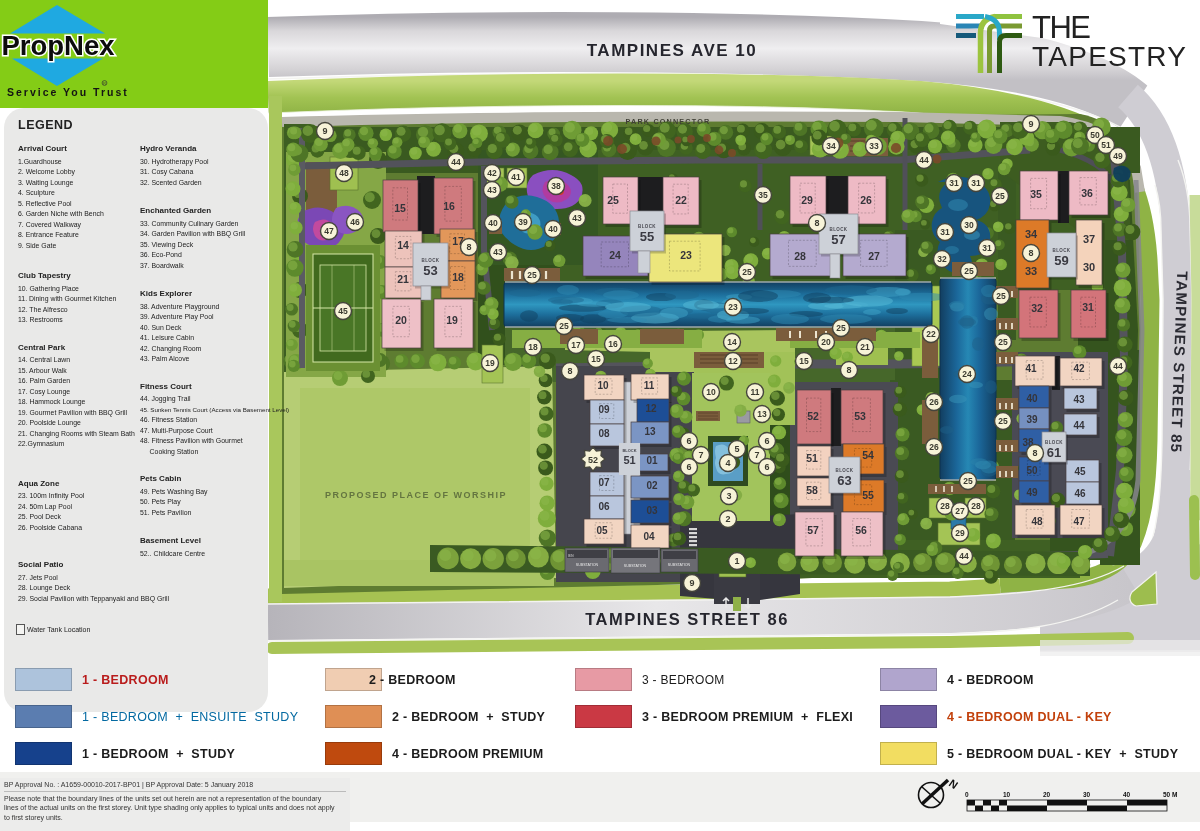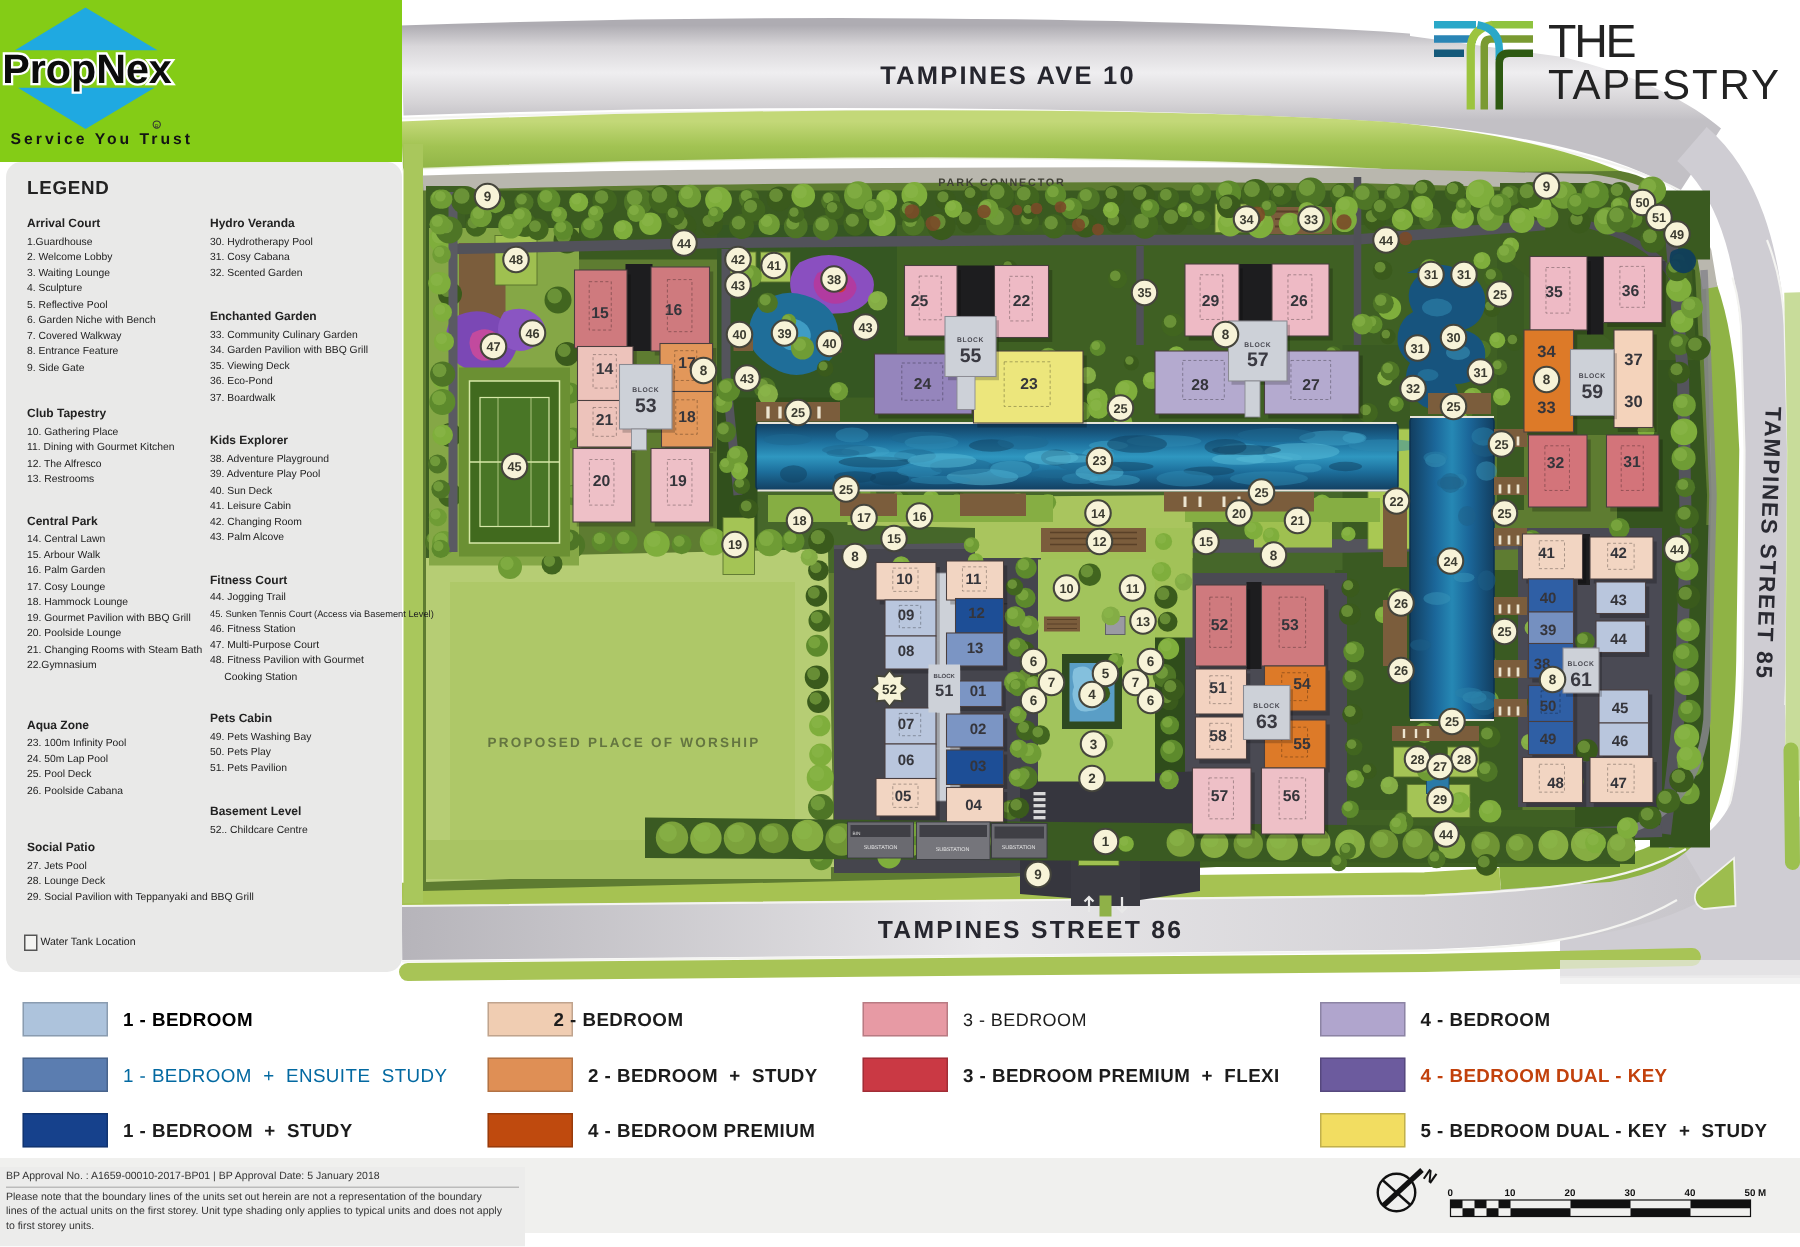--- a/index.html
+++ b/index.html
@@ -1919,21 +1919,21 @@
 <svg width="268" height="108" viewBox="0 0 268 108">
 <polygon points="57,5 105,33.5 10,33.5" fill="#1fa9e1"></polygon>
 <polygon points="12,58.5 103,58.5 57,86" fill="#1fa9e1"></polygon>
 <text x="58" y="55" font-size="27.5" font-weight="bold" fill="#0c0c0c" text-anchor="middle" stroke="#ffffff" stroke-width="3" paint-order="stroke" font-family="&quot;Liberation Sans&quot;,sans-serif">PropNex</text>
 <circle cx="104.5" cy="83" r="2.4" fill="none" stroke="#333" stroke-width="0.7"></circle>
 <text x="104.5" y="85" font-size="3.6" fill="#333" text-anchor="middle">R</text>
 <text x="7" y="96" font-size="10.5" font-weight="bold" fill="#141414" letter-spacing="2" font-family="&quot;Liberation Sans&quot;,sans-serif">Service You Trust</text>
 </svg>
 </div>
 
-<div class="abs" style="left:4px;top:108px;width:264px;height:540px;background:#e9e9e8;border-radius:10px;color:#222">
+<div class="abs" style="left:4px;top:108px;width:264px;height:604px;background:#e9e9e8;border-radius:20px;color:#222">
 <div class="abs" style="left:14px;top:10px;font-size:12.5px;font-weight:bold;letter-spacing:0.5px">LEGEND</div>
 <div id="lcol2" class="abs" style="left:136px;top:36px;width:126px;font-size:6.9px;line-height:10.5px">
       <div style="font-size:8px;font-weight:bold;margin-bottom:2px">Hydro Veranda</div>
       <div style="white-space:nowrap">30. Hydrotherapy Pool</div>
       <div style="white-space:nowrap">31. Cosy Cabana</div>
       <div style="white-space:nowrap">32. Scented Garden</div>
       <div style="height:18px"></div>
       <div style="font-size:8px;font-weight:bold;margin-bottom:2px">Enchanted Garden</div>
       <div style="white-space:nowrap">33. Community Culinary Garden</div>
       <div style="white-space:nowrap">34. Garden Pavilion with BBQ Grill</div>
@@ -2020,21 +2020,21 @@
 <path d="M985,21.5 Q999.5,24 999.5,38 L999.5,45" stroke="#2aa8c8" stroke-width="5" fill="none"></path>
 <path d="M989.5,78 L989.5,36 Q989.5,31 994,31" stroke="#7a9a32" stroke-width="5" fill="none"></path>
 <path d="M999.5,78 L999.5,47 Q999.5,40.5 1006,40.5" stroke="#2e5a12" stroke-width="5" fill="none"></path>
 <text x="1032" y="43" font-size="31" fill="#222" font-family="&quot;Liberation Sans&quot;,sans-serif" textLength="59">THE</text>
 <text x="1032" y="71" font-size="28" fill="#222" font-family="&quot;Liberation Sans&quot;,sans-serif" textLength="154">TAPESTRY</text>
 </g>
 </svg>
 
 <div id="unitlegend">
     <div class="abs" style="left:15px;top:668px;width:57px;height:23px;background:#adc3dc;border:1px solid rgba(0,0,0,0.2)"></div>
-    <div class="abs" style="left:82px;top:673px;font-size:12.5px;font-weight:bold;color:#000000;letter-spacing:0.3px">1 - BEDROOM</div>
+    <div class="abs" style="left:82px;top:673px;font-size:12.5px;font-weight:bold;color:#b91c1c;letter-spacing:0.3px">1 - BEDROOM</div>
     <div class="abs" style="left:325px;top:668px;width:57px;height:23px;background:#f0cdb2;border:1px solid rgba(0,0,0,0.2)"></div>
     <div class="abs" style="left:369px;top:673px;font-size:12.5px;font-weight:bold;color:#1c1c1c;letter-spacing:0.3px">2 - BEDROOM</div>
     <div class="abs" style="left:575px;top:668px;width:57px;height:23px;background:#e79aa4;border:1px solid rgba(0,0,0,0.2)"></div>
     <div class="abs" style="left:642px;top:673px;font-size:12px;font-weight:normal;color:#1c1c1c;letter-spacing:0.3px">3 - BEDROOM</div>
     <div class="abs" style="left:880px;top:668px;width:57px;height:23px;background:#b0a5cd;border:1px solid rgba(0,0,0,0.2)"></div>
     <div class="abs" style="left:947px;top:673px;font-size:12.5px;font-weight:bold;color:#1c1c1c;letter-spacing:0.3px">4 - BEDROOM</div>
     <div class="abs" style="left:15px;top:705px;width:57px;height:23px;background:#5b7db0;border:1px solid rgba(0,0,0,0.2)"></div>
     <div class="abs" style="left:82px;top:710px;font-size:12.5px;font-weight:normal;color:#0369a1;letter-spacing:0.3px">1 - BEDROOM&nbsp;&nbsp;+&nbsp;&nbsp;ENSUITE&nbsp;&nbsp;STUDY</div>
     <div class="abs" style="left:325px;top:705px;width:57px;height:23px;background:#df8f55;border:1px solid rgba(0,0,0,0.2)"></div>
     <div class="abs" style="left:392px;top:710px;font-size:12.5px;font-weight:bold;color:#1c1c1c;letter-spacing:0.3px">2 - BEDROOM&nbsp;&nbsp;+&nbsp;&nbsp;STUDY</div>

